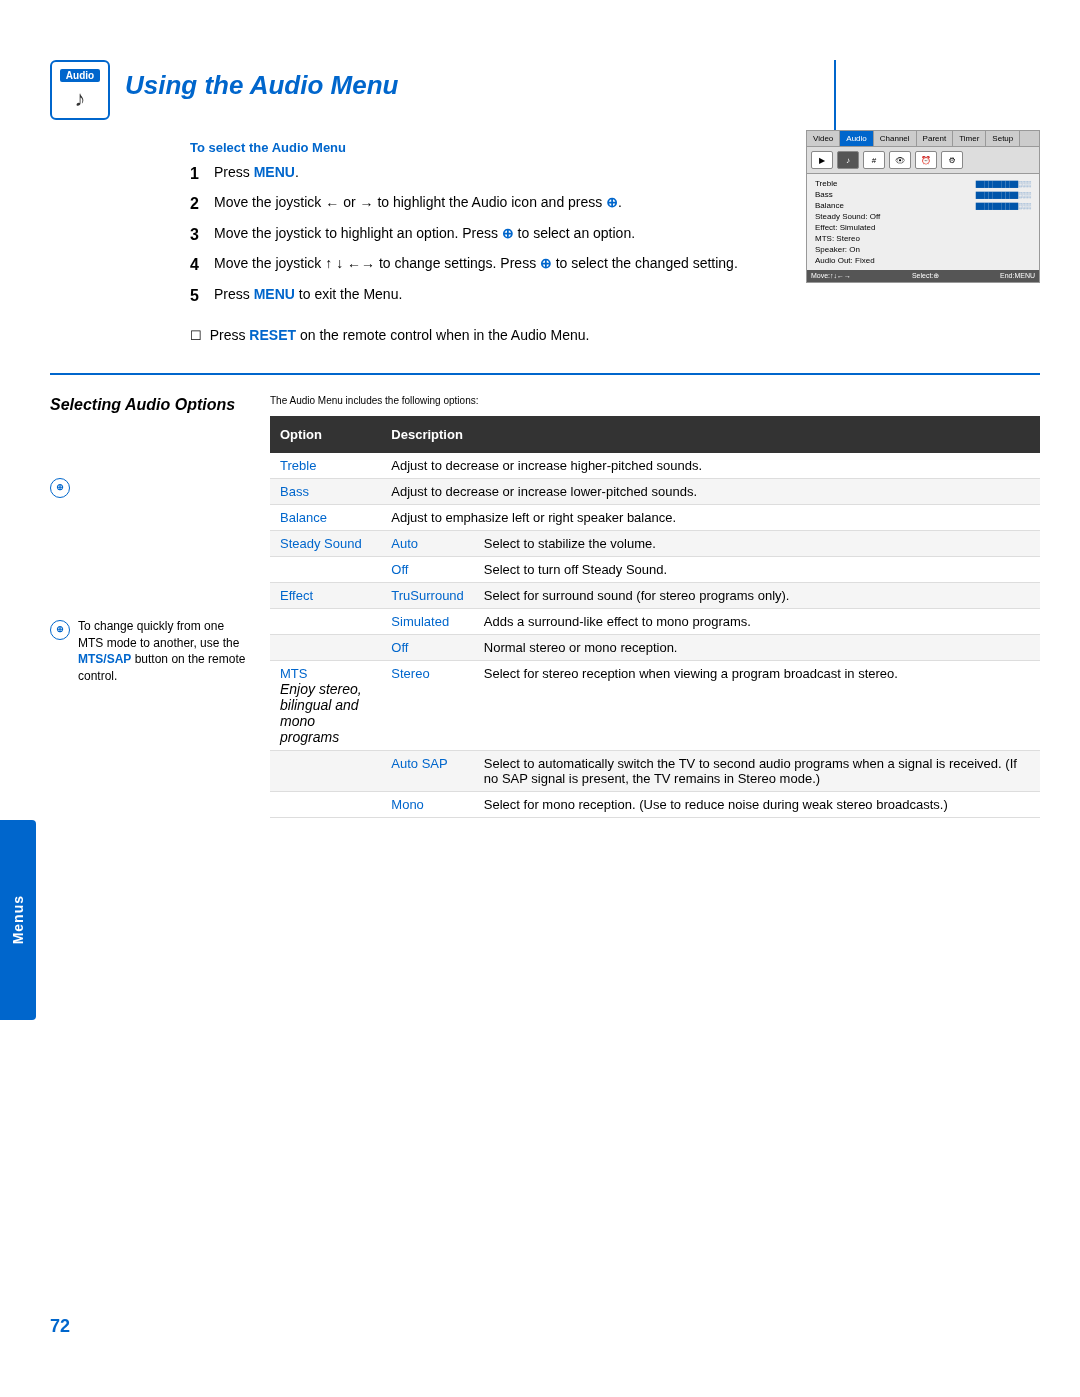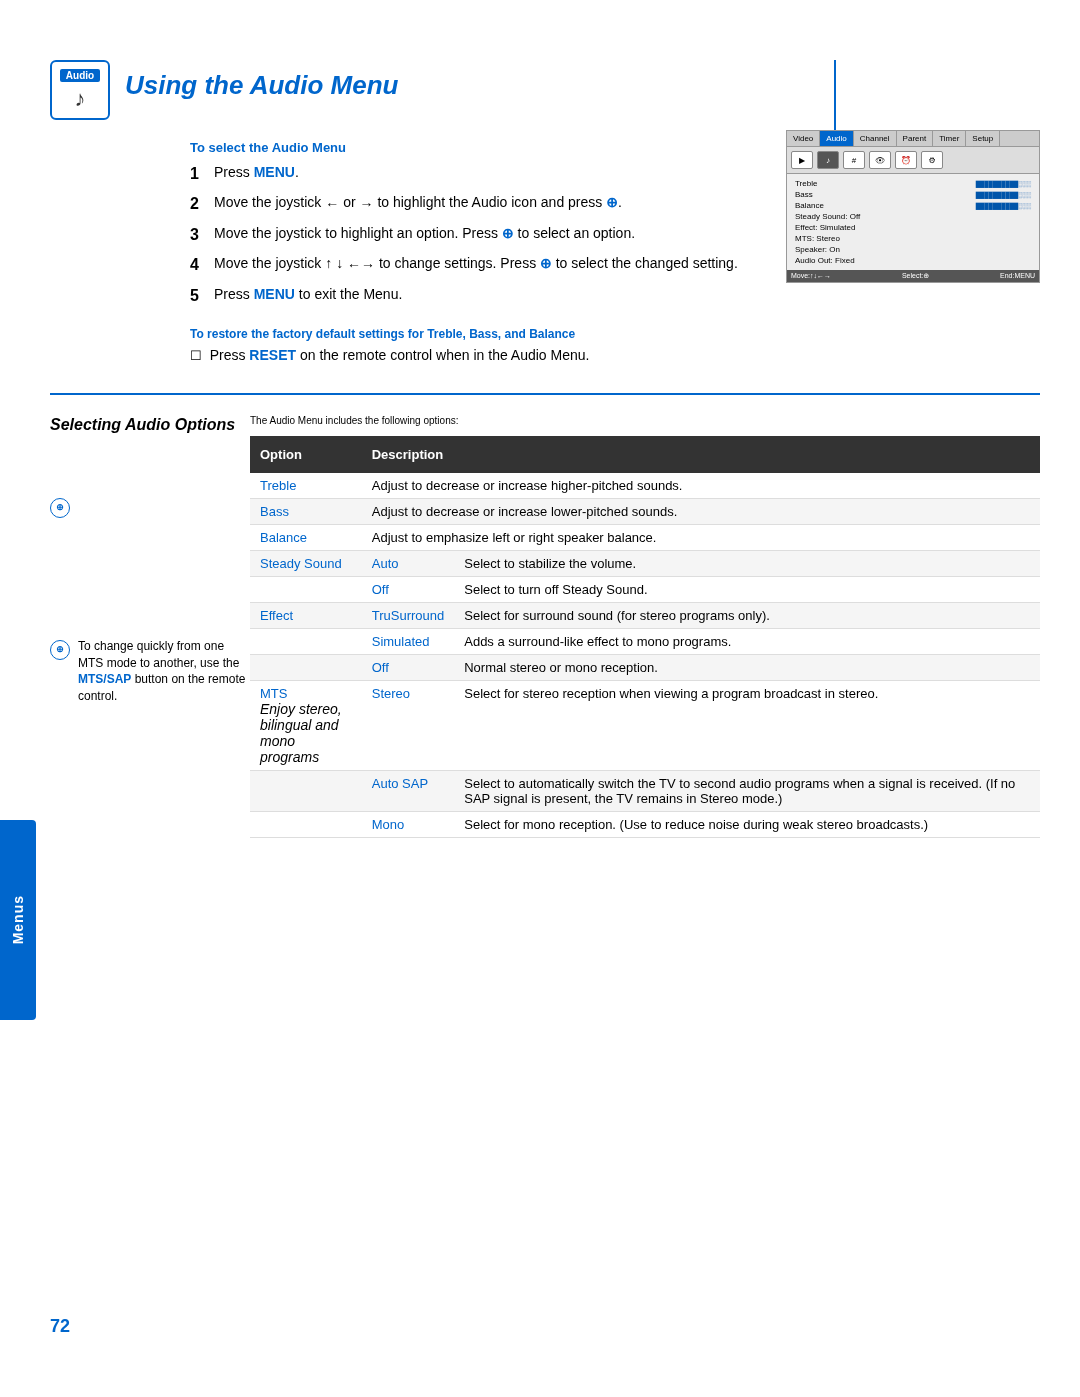--- a/index.html
+++ b/index.html
@@ -117,21 +117,21 @@
     .highlight-blue {
       color: #0066cc;
       font-weight: bold;
     }
 
     
     .tv-screenshot {
       position: absolute;
       top: 130px;
       right: 40px;
-      width: 254px;
+      width: 234px;
       border: 1px solid #999;
       background: #e8e8e8;
       font-size: 9px;
     }
     .tv-menu-bar {
       display: flex;
       background: #ccc;
       border-bottom: 1px solid #999;
     }
     .tv-menu-item {
@@ -237,20 +237,21 @@
     
     .section-divider {
       border: none;
       border-top: 2px solid #0066cc;
       margin: 20px 0;
     }
 
     
     .two-col-layout {
       display: flex;
+      gap: 20px;
       margin-top: 10px;
     }
     .left-col {
       width: 200px;
       flex-shrink: 0;
     }
     .right-col {
       flex: 1;
     }
 
@@ -442,21 +443,20 @@
       <li class="step-item">
         <span class="step-number">5</span>
         <span class="step-content">
           Press <span class="highlight-blue">MENU</span> to exit the Menu.
         </span>
       </li>
     </ol>
   </div>
 
   <div class="restore-section">
-    <div class="restore-title">To restore the factory default settings for Treble, Bass, and Balance</div>
     <div class="restore-item">
       <span class="checkbox-icon">☐</span>
       <span>
         Press <span class="highlight-blue">RESET</span> on the remote control when in the Audio Menu.
       </span>
     </div>
   </div>
 
   <hr class="section-divider">
 

